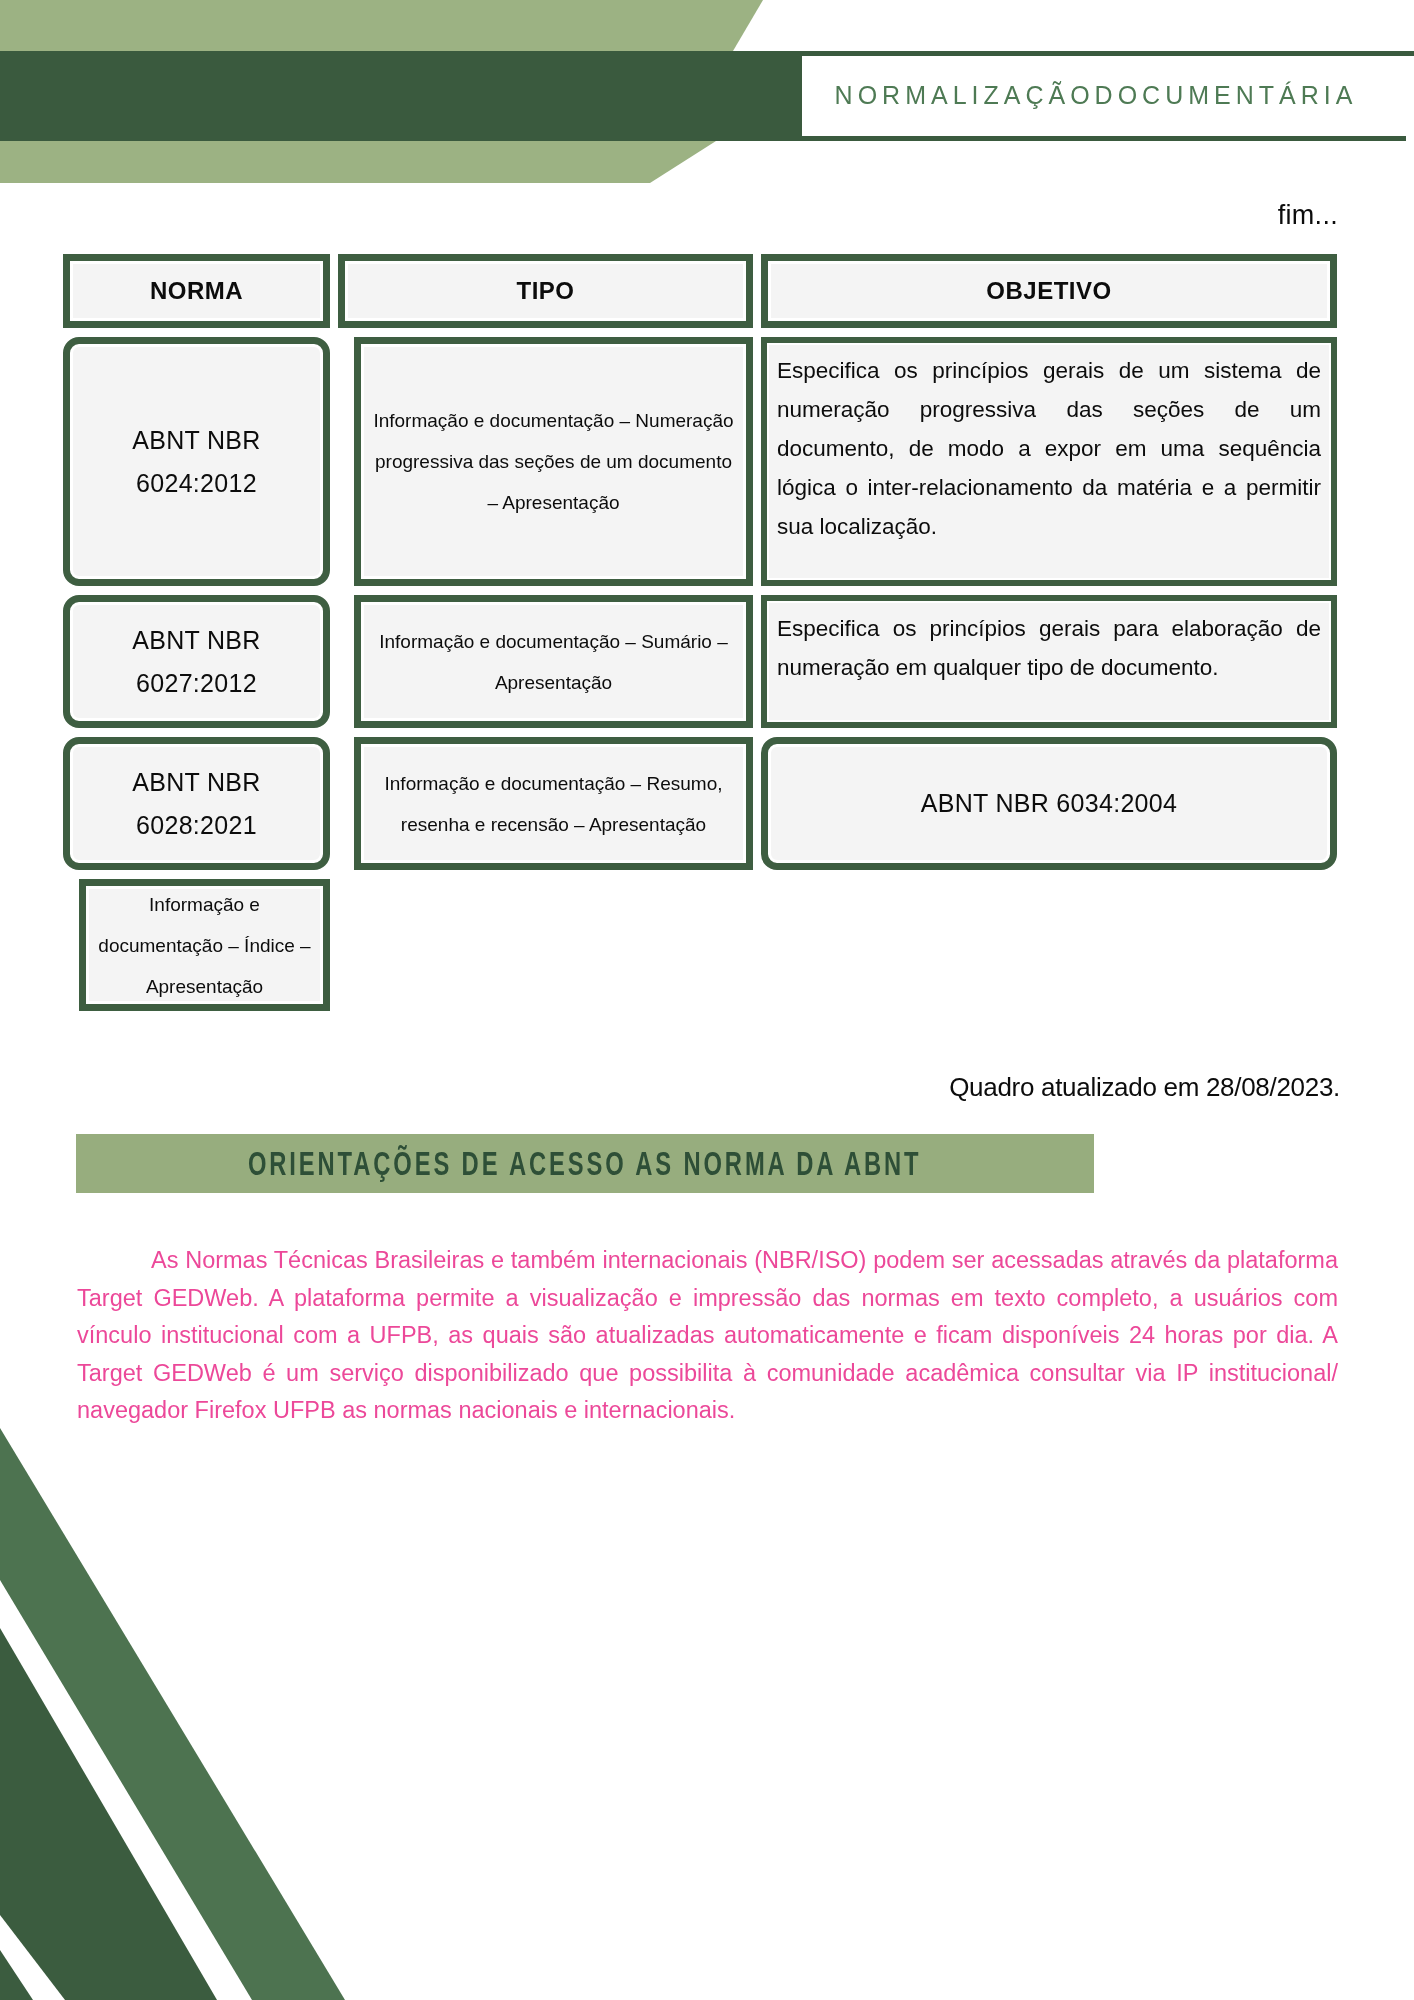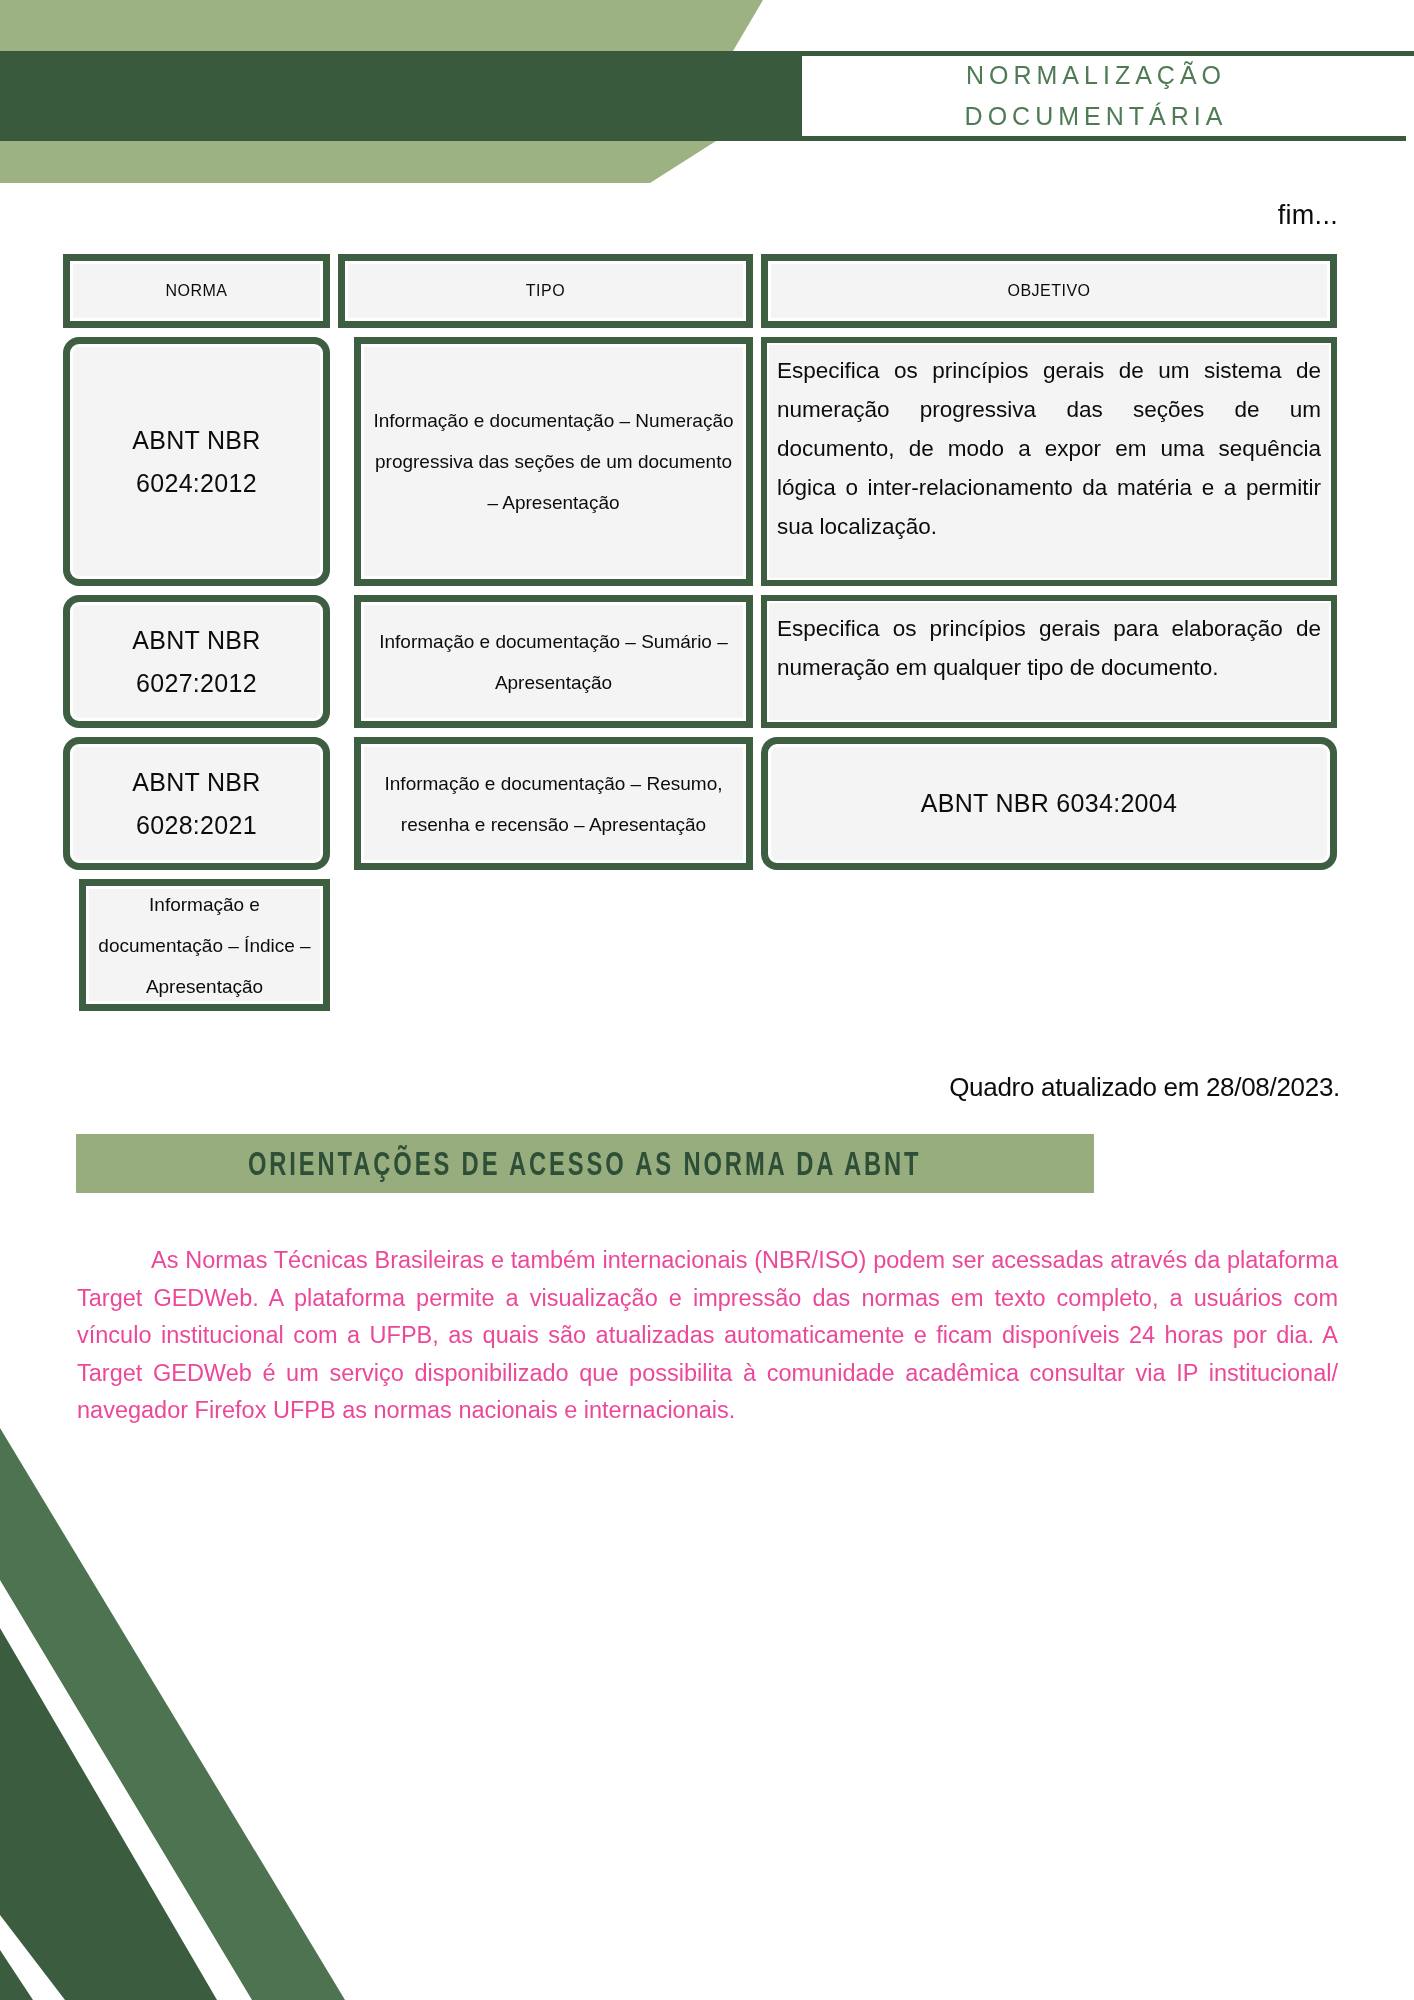--- a/index.html
+++ b/index.html
@@ -10,21 +10,21 @@
     overflow:hidden;
     font-family:"Liberation Sans", sans-serif;
     color:#161616;
   }
   
   .deco-svg { position:absolute; inset:0; width:1414px; height:2000px; z-index:0; }
 
   
   .title-box {
     position:absolute; left:802px; top:54px; width:566px; height:83px;
-    z-index:2; display:flex; flex-direction:column; align-items:center; justify-content:center;
+    z-index:2; display:flex; flex-direction:row; align-items:center; justify-content:center;
     padding-left:22px;
   }
   .title-line {
     font-size:25px; line-height:41px; letter-spacing:5px;
     color:#4e7a54; font-weight:400; white-space:nowrap;
   }
 
   
   .fim {
     position:absolute; top:200px; right:76px; z-index:2;
@@ -41,21 +41,21 @@
   }
   .cell {
     border:7px solid #3e5e41;
     background:#f4f4f4;
     box-shadow:inset 0 0 0 3px #ffffff;
     display:flex; align-items:center; justify-content:center;
     text-align:center;
     padding:4px 10px;
     font-size:22px; line-height:40px; color:#0c0c0c;
   }
-  .cell.head { font-weight:400; font-size:16px; letter-spacing:0.5px; }
+  .cell.head { font-weight:700; font-size:24px; letter-spacing:0.5px; }
   .cell.norma { font-weight:400; font-size:25px; line-height:43px; letter-spacing:0.3px;border-radius:16px; }
   .cell.tipo { font-size:19px; line-height:41px;margin-left:16px; }
   .cell.obj {
     border-width:6px; box-shadow:inset 0 0 0 2px #ffffff;
     display:block; text-align:justify;
     padding:8px 10px 0 10px;
     font-size:22.5px; line-height:39px;
   }
 
   

